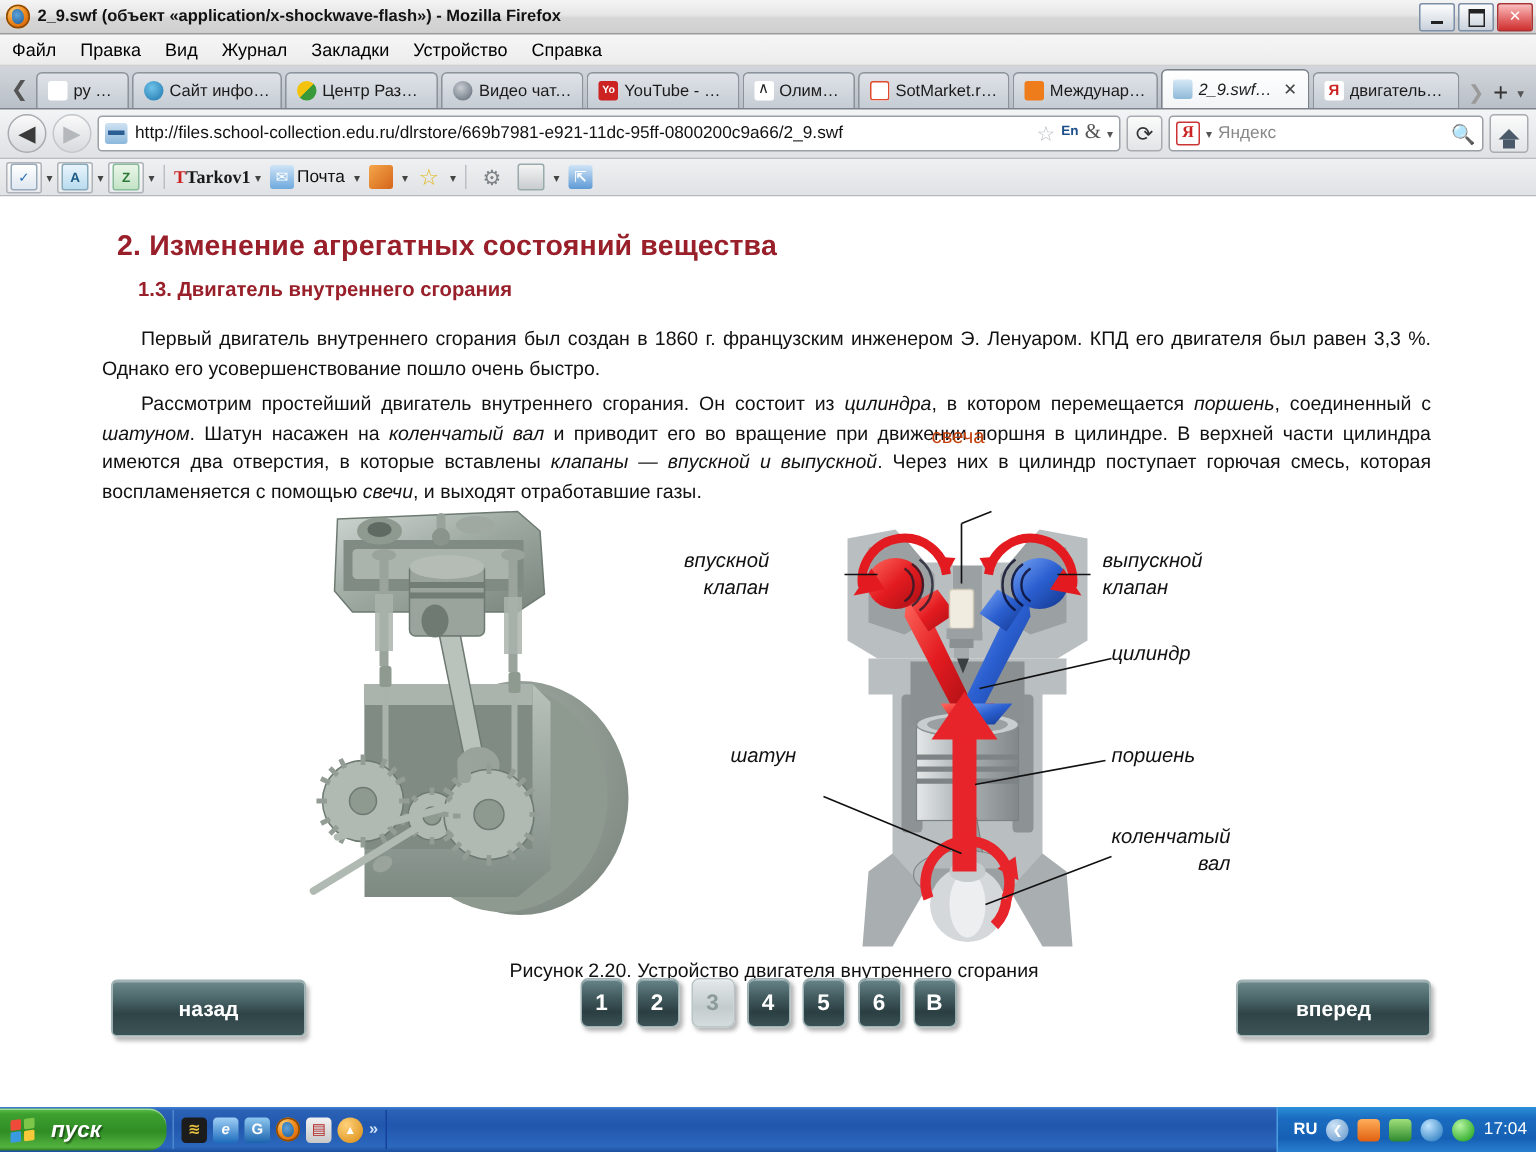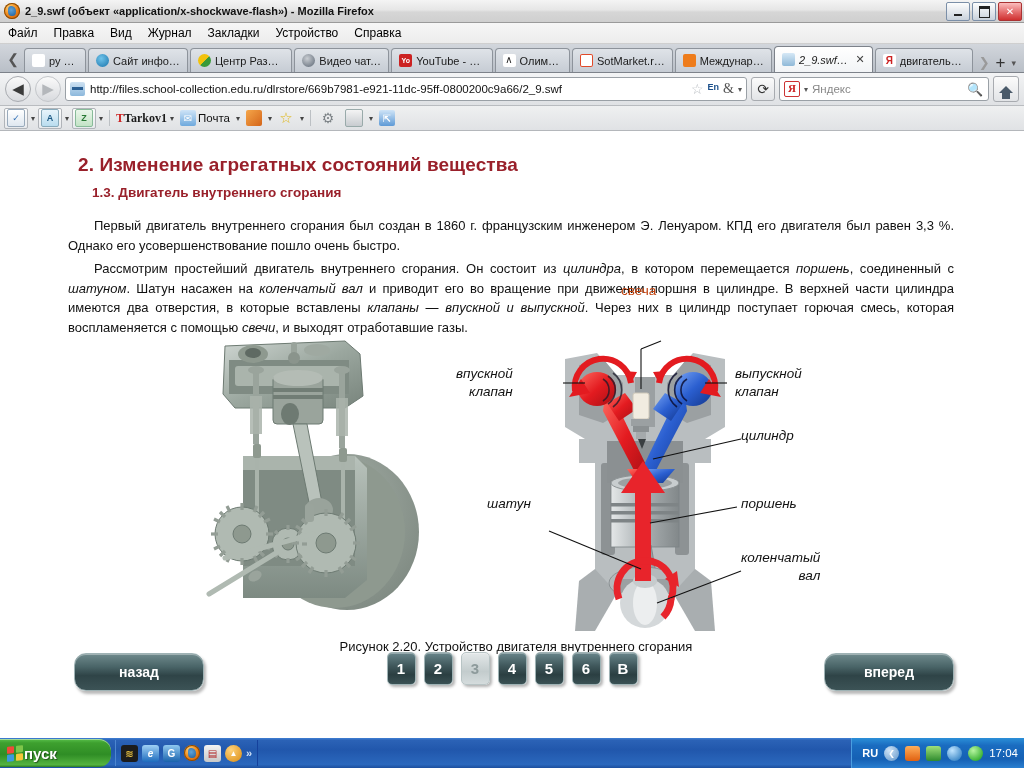--- a/index.html
+++ b/index.html
@@ -137,21 +137,21 @@
   .p2{top:128px;}
 
   
   .illo-left{position:absolute;left:195px;top:205px;width:245px;height:290px;}
   
   .illo-right{position:absolute;left:545px;top:200px;width:200px;height:300px;}
 
   .figcaption{position:absolute;left:8px;right:0;top:508px;text-align:center;font-size:13px;color:#111;}
 
   .navbtn{
-    position:absolute;top:522px;width:128px;height:36px;border-radius:12px;
+    position:absolute;top:522px;width:128px;height:36px;border-radius:4px;
     background:linear-gradient(to bottom,#6f8a8c 0%,#4a6568 35%,#2f4447 60%,#3c5356 100%);
     border:1px solid #9fb3b5;
     box-shadow:2px 3px 3px rgba(0,0,0,.28), inset 0 1px 0 rgba(255,255,255,.35);
     color:#fff;font-size:14px;font-weight:bold;
     display:flex;align-items:center;justify-content:center;
   }
   .navbtn.back{left:74px;}
   .navbtn.fwd2{left:824px;}
 
   .pager{position:absolute;top:521px;left:0;right:0;display:flex;justify-content:center;gap:8px;}
@@ -162,24 +162,24 @@
     color:#fff;font-size:15px;font-weight:bold;display:flex;align-items:center;justify-content:center;}
   .pbtn.current{background:linear-gradient(to bottom,#e3e8e9,#c3cccd 60%,#d5dcdd);color:#8d9a9b;border-color:#b8c4c5;}
 
   
   .taskbar{
     height:30px;flex:0 0 30px;
     background:linear-gradient(to bottom,#3f7fd4 0%,#2b62b6 8%,#2157ac 40%,#2b68bd 88%,#1c4f9e 100%);
     display:flex;align-items:center;position:relative;
   }
   .start{
-    height:28px;min-width:88px;display:flex;align-items:center;gap:1px;padding:0 16px 0 7px;
+    height:28px;min-width:88px;display:flex;align-items:center;gap:11px;padding:0 16px 0 7px;
     background:linear-gradient(to bottom,#58c04a 0%,#3ea02f 14%,#2f8d25 55%,#54b33f 92%,#2b7a22 100%);
     border-radius:0 12px 12px 0;
-    color:#fff;font-weight:bold;font-size:15px;
+    color:#fff;font-style:italic;font-weight:bold;font-size:15px;
     text-shadow:1px 1px 1px rgba(0,0,0,.45);
     box-shadow:inset 0 1px 0 rgba(255,255,255,.45);
   }
   .startflag{width:16px;height:15px;flex:0 0 16px;display:grid;grid-template-columns:1fr 1fr;grid-template-rows:1fr 1fr;gap:1.5px;transform:skewY(-7deg);}
   .startflag i{display:block;border-radius:1px;}
   .qlaunch{display:flex;align-items:center;gap:4px;padding:0 5px;margin-left:4px;
     border-left:1px solid #4d86cf;border-right:1px solid #15419c;height:26px;}
   .qi{width:17px;height:17px;border-radius:3px;display:flex;align-items:center;justify-content:center;font-size:10px;color:#fff;font-weight:bold;}
   .qchev{color:#cfe0f7;font-size:11px;font-weight:bold;}
   .taskitems{display:flex;align-items:center;gap:4px;margin-left:6px;}

